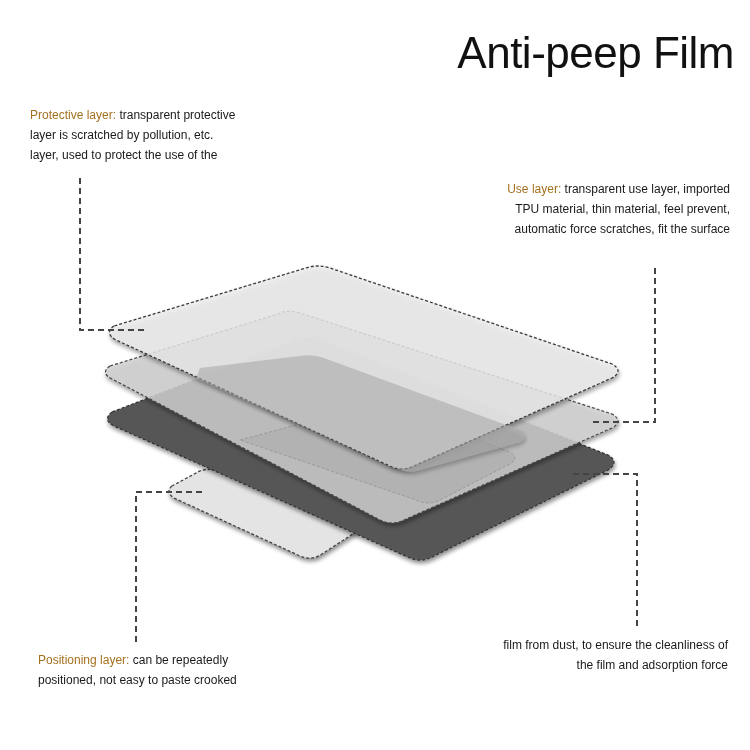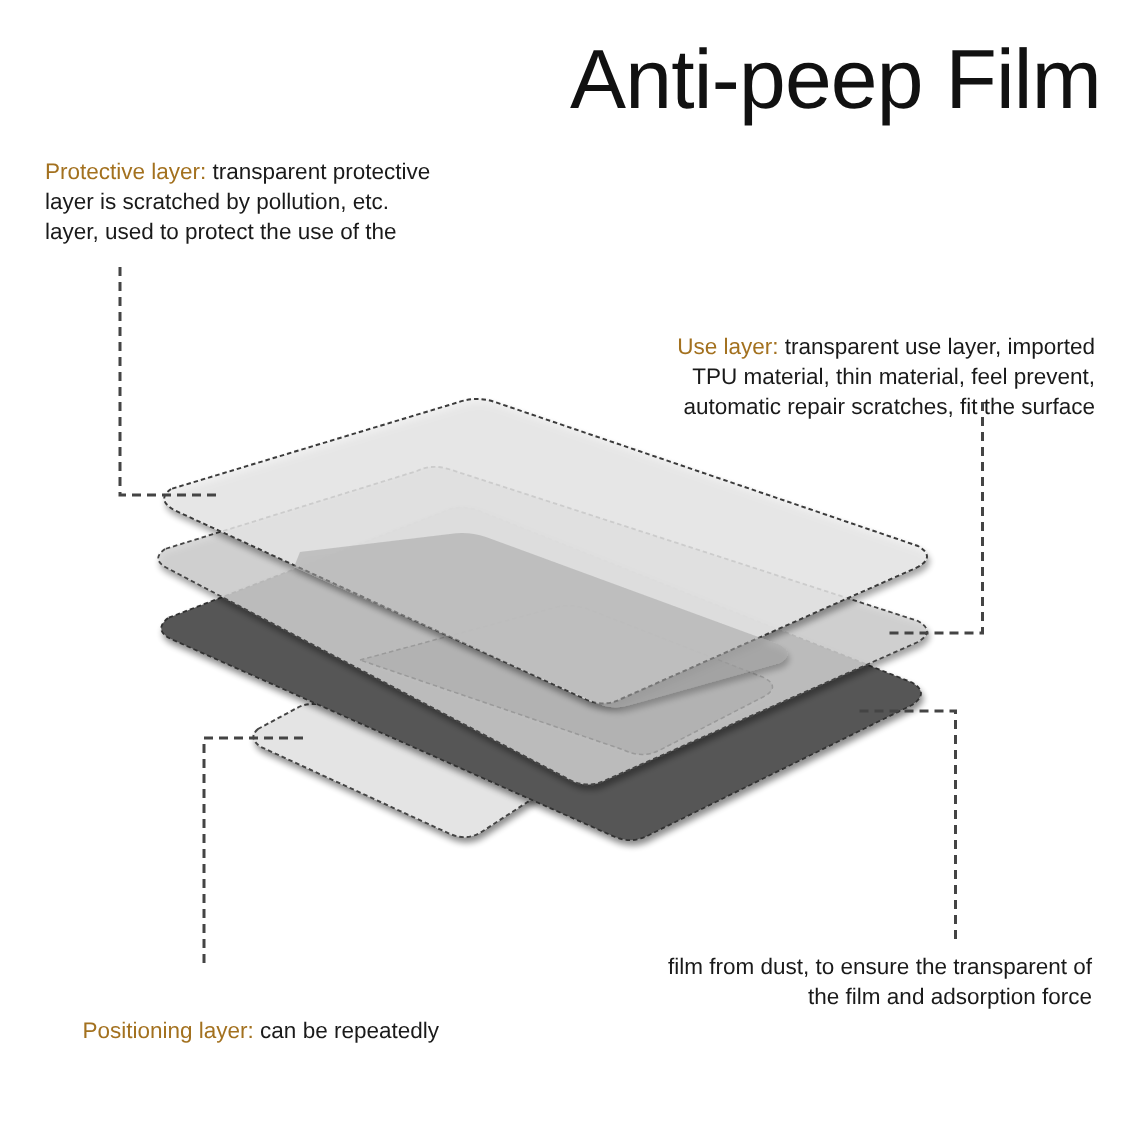--- a/index.html
+++ b/index.html
@@ -1,22 +1,22 @@
 <!DOCTYPE html>
 <html><head>
   <meta charset="utf-8">
   <style>
     html, body { margin: 0; padding: 0; background: #ffffff; }
     body { width: 750px; height: 750px; position: relative; overflow: hidden;
            font-family: "Liberation Sans", "DejaVu Sans", sans-serif; color: #111; }
     .title { position: absolute; right: 16px; top: 28px; text-align: center;
-             font-size: 56px; line-height: 50px; font-weight: normal; color: #111;
+             font-size: 44px; line-height: 50px; font-weight: normal; color: #111;
              letter-spacing: -0.5px; }
     .title div { white-space: nowrap; }
-    .callout { position: absolute; font-size: 15px; line-height: 20px; color: #1a1a1a; }
+    .callout { position: absolute; font-size: 12px; line-height: 20px; color: #1a1a1a; }
     .callout .label { color: #a3711f; }
     .right { text-align: right; }
     svg.diagram { position: absolute; left: 0; top: 0; }
   </style>
 </head>
 <body>
 
 <svg class="diagram" width="750" height="750" viewBox="0 0 750 750" xmlns="http://www.w3.org/2000/svg">
   <defs>
     <filter id="sh" x="-10%" y="-10%" width="120%" height="130%">
@@ -69,26 +69,27 @@
 <div class="title">
   <div>Anti-peep Film</div>
 </div>
 
 <div class="callout" style="left:30px; top:105px; width:310px;">
   <div><span class="label">Protective layer:</span><span> transparent protective</span></div>
   <div>layer is scratched by pollution, etc.</div>
   <div>layer, used to protect the use of the</div>
 </div>
 
-<div class="callout right" style="right:20px; top:179px; width:340px;margin-top:43px;">
+<div class="callout right" style="right:20px; top:179px; width:340px;">
   <div><span class="label">Use layer:</span><span> transparent use layer, imported</span></div>
   <div>TPU material, thin material, feel prevent,</div>
-  <div>automatic repair scratches, fit the surface</div>
+  <div>automatic force scratches, fit the surface</div>
 </div>
 
-<div class="callout" style="left:55px; top:650px; width:320px;margin-top:28px;">
+<div class="callout" style="left:38px; top:650px; width:320px;">
   <div><span class="label">Positioning layer:</span><span> can be repeatedly</span></div>
+  <div>positioned, not easy to paste crooked</div>
 </div>
 
 <div class="callout right" style="right:22px; top:635px; width:360px;">
-  <div>film from dust, to ensure the transparent of</div>
+  <div>film from dust, to ensure the cleanliness of</div>
   <div>the film and adsorption force</div>
 </div>
 
 </body></html>

